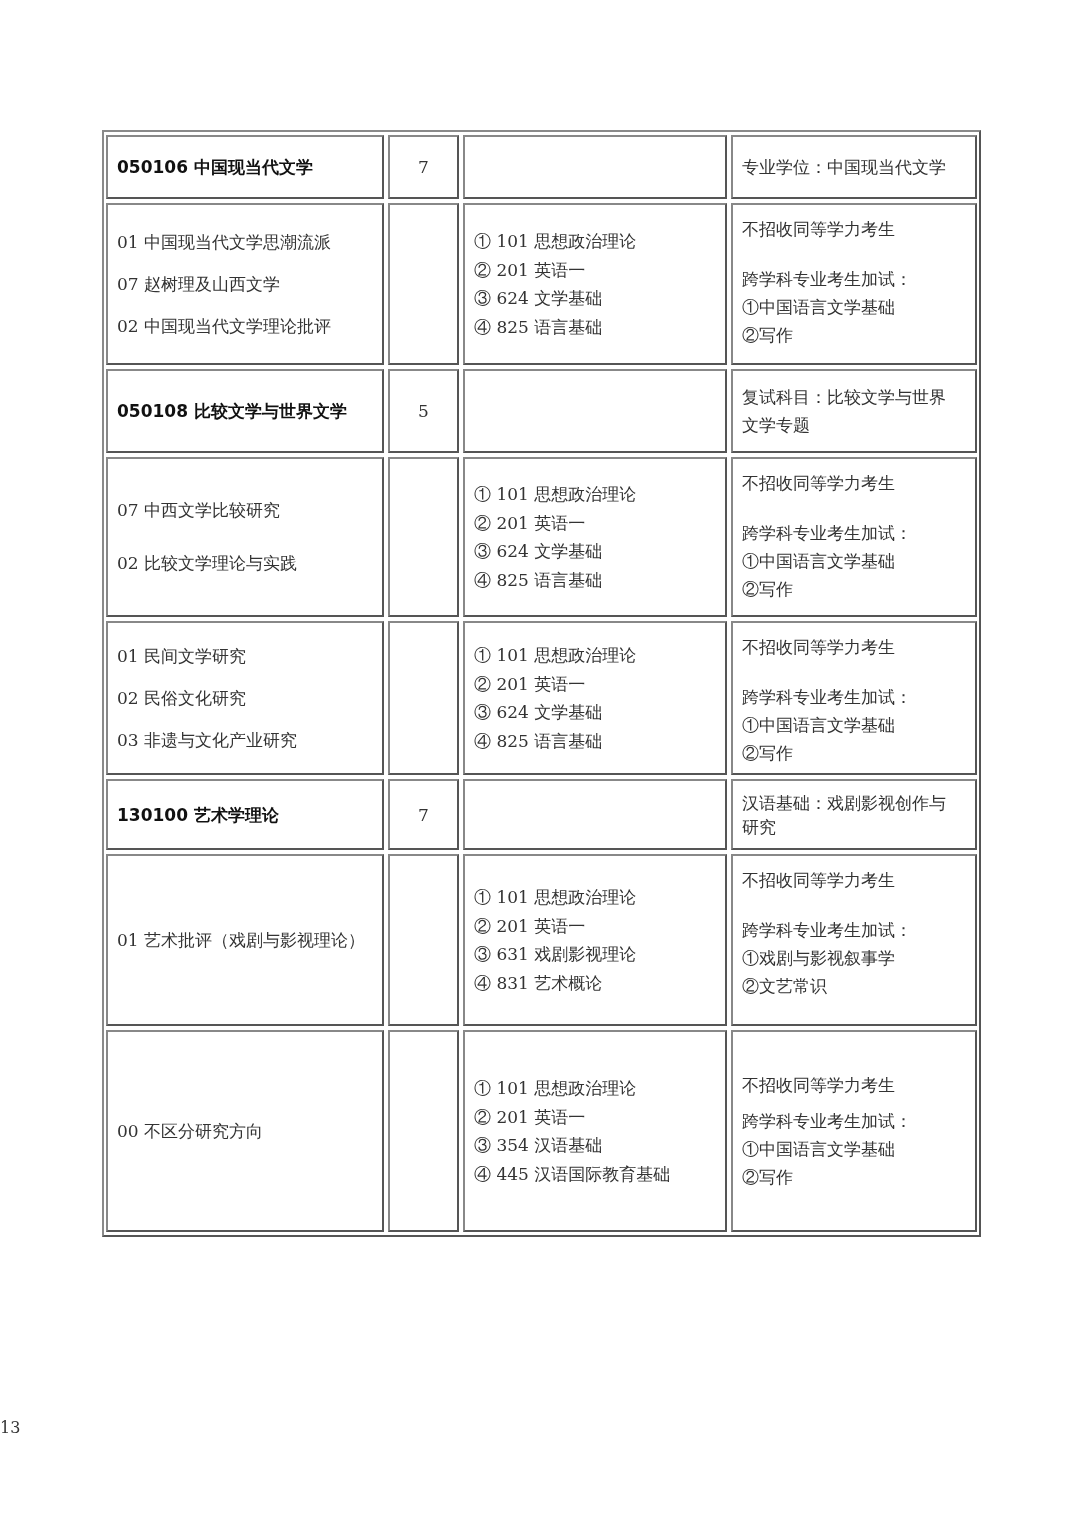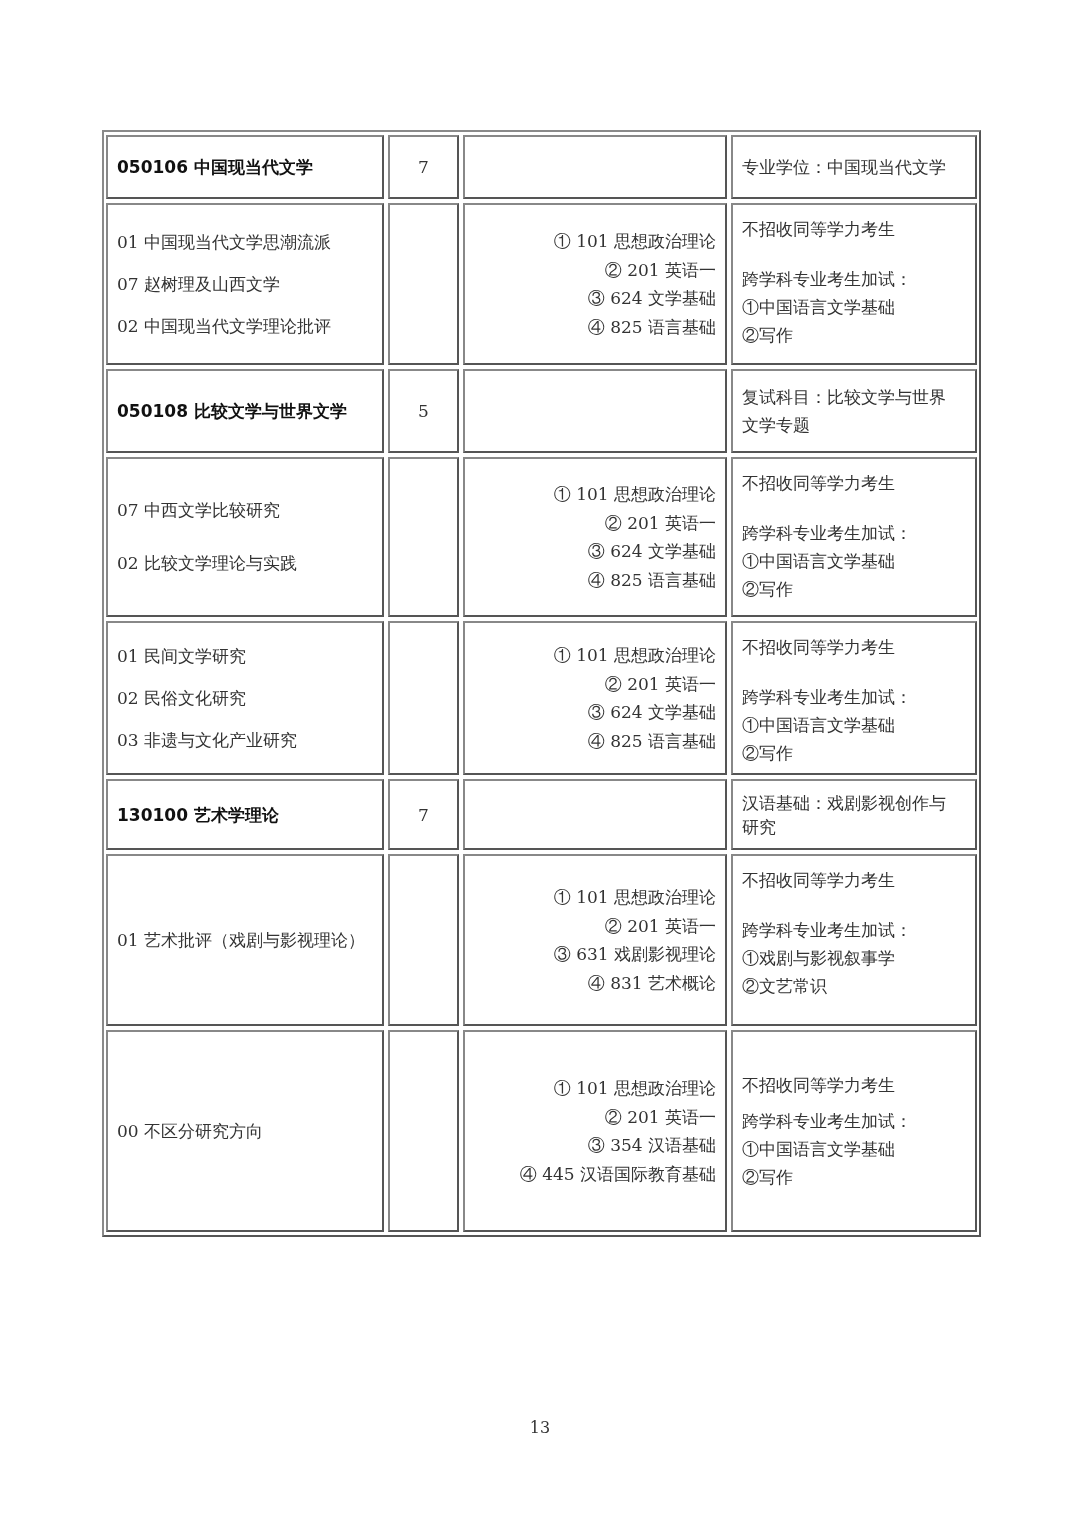--- a/index.html
+++ b/index.html
@@ -8,31 +8,31 @@
   .table-wrap {
     position: absolute; left: 102px; top: 130px; width: 871px;
     border: 2px solid #8a8a8a; border-right-color: #555; border-bottom-color: #555;
     padding: 1px 2px 1px 2px; box-sizing: content-box;
   }
   table { border-collapse: separate; border-spacing: 4px; margin: -2px -4px; width: 879px; table-layout: fixed; }
   td { border: 2px solid #888; border-right-color: #555; border-bottom-color: #555;
        padding: 0 9px; font-size: 17px; line-height: 28px; vertical-align: middle; box-sizing: border-box; }
   td.c1 { width: 278px; }
   td.c2 { width: 71px; text-align: center; }
-  td.c3 { width: 264px; text-align: right; }
+  td.c3 { width: 264px; }
   td.c4 { width: 246px; }
   .major { font-weight: bold; color: #111; font-family: "DejaVu Sans", "Liberation Sans", sans-serif; font-size: 17px; }
   .num { font-size: 17px; }
   .dir-line { display: block; line-height: 42px; }
   .exam-line { display: block; line-height: 28.5px; }
   .note-top { vertical-align: top; padding-top: 10px; }
   .note-gap { display: block; height: 22px; }
   .note-gap-sm { display: block; height: 8px; }
   .line { display: block; }
-  .page-number { position: absolute; top: 1418px; left: 0; width: 1080px; text-align: center;
+  .page-number { position: absolute; top: 1418px; left: 0; width: 1080px; 
                  font-size: 16px; color: #333; }
 </style>
 </head>
 <body>
 
 <div class="table-wrap">
 <table>
   <tbody>
 
     <tr style="height:64px">

